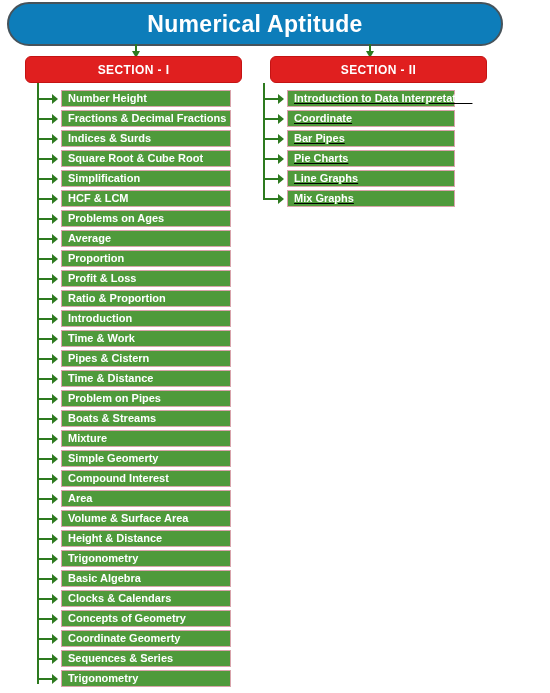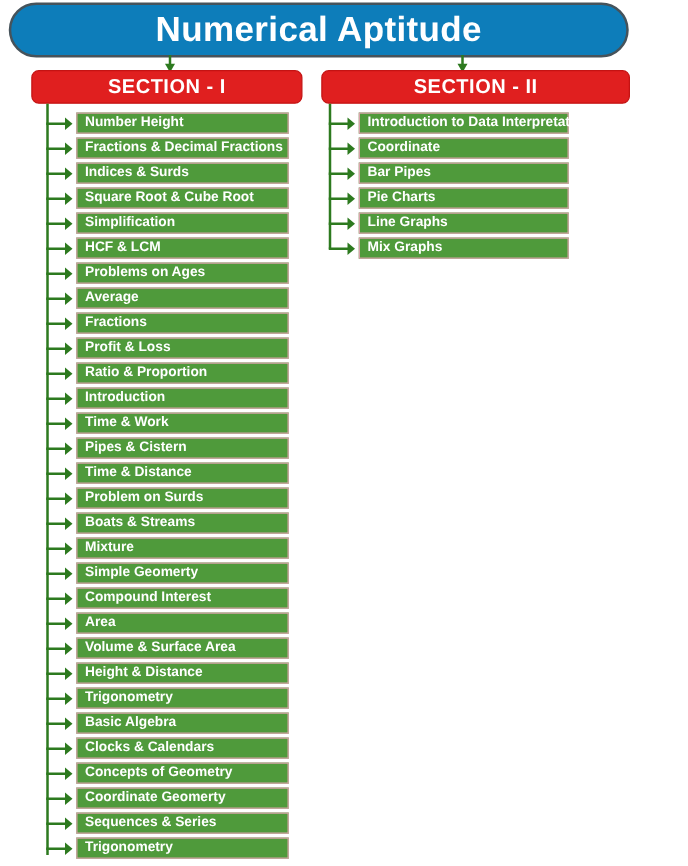--- a/index.html
+++ b/index.html
@@ -25,21 +25,21 @@
     background: #0d7dba;
     border: 2px solid #46535b;
     border-radius: 24px;
     box-sizing: border-box;
     display: flex;
     align-items: center;
     justify-content: center;
   }
   #title-banner .title-text {
     color: #ffffff;
-    font-size: 28px;
+    font-size: 23px;
     font-weight: bold;
     letter-spacing: 0.3px;
     line-height: 1;
   }
 
   
   .down-arrow {
     position: absolute;
     width: 12px;
     height: 14px;
@@ -70,26 +70,26 @@
     background: #e01f1f;
     border: 1px solid #c41313;
     border-radius: 6px;
     box-sizing: border-box;
     display: flex;
     align-items: center;
     justify-content: center;
   }
   .section-header .section-text {
     color: #ffffff;
-    font-size: 16px;
+    font-size: 12px;
     font-weight: bold;
     letter-spacing: 0.4px;
   }
   #section-1 { left: 25px;  top: 56px; width: 217px; }
-  #section-2 { left: 257px; top: 56px; width: 247px; }
+  #section-2 { left: 270px; top: 56px; width: 217px; }
 
   
   .trunk {
     position: absolute;
     width: 2px;
     background: #2d7a1f;
   }
   #trunk-1 { left: 37px;  top: 83px; height: 601px; }
   #trunk-2 { left: 263px; top: 83px; height: 116px; }
 
@@ -133,21 +133,21 @@
   }
 
   
   .col-1 .branch      { width: 16px; }
   .col-1 .branch-head { left: 15px; }
   .col-1 .item-box    { left: 24px; width: 170px; }
 
   
   .col-2 .branch      { width: 16px; }
   .col-2 .branch-head { left: 15px; }
-  .col-2 .item-box    { left: 24px; width: 168px; }
+  .col-2 .item-box    { left: 24px; width: 168px; text-decoration: underline; }
 </style>
 </head>
 <body>
 
 <div id="title-banner">
   <span class="title-text">Numerical Aptitude</span>
 </div>
 
 <div class="down-arrow" style="left:130px; top:44px;">
   <span class="stem"></span>
@@ -224,21 +224,21 @@
       <span class="branch"></span>
       <span class="branch-head"></span>
       <div class="item-box">
         <span class="item-text">Average</span>
       </div>
     </div>
     <div class="item-row" style="left: 37px; top: 250px;">
       <span class="branch"></span>
       <span class="branch-head"></span>
       <div class="item-box">
-        <span class="item-text">Fractions</span>
+        <span class="item-text">Proportion</span>
       </div>
     </div>
     <div class="item-row" style="left: 37px; top: 270px;">
       <span class="branch"></span>
       <span class="branch-head"></span>
       <div class="item-box">
         <span class="item-text">Profit &amp; Loss</span>
       </div>
     </div>
     <div class="item-row" style="left: 37px; top: 290px;">
@@ -273,21 +273,21 @@
       <span class="branch"></span>
       <span class="branch-head"></span>
       <div class="item-box">
         <span class="item-text">Time &amp; Distance</span>
       </div>
     </div>
     <div class="item-row" style="left: 37px; top: 390px;">
       <span class="branch"></span>
       <span class="branch-head"></span>
       <div class="item-box">
-        <span class="item-text">Problem on Surds</span>
+        <span class="item-text">Problem on Pipes</span>
       </div>
     </div>
     <div class="item-row" style="left: 37px; top: 410px;">
       <span class="branch"></span>
       <span class="branch-head"></span>
       <div class="item-box">
         <span class="item-text">Boats &amp; Streams</span>
       </div>
     </div>
     <div class="item-row" style="left: 37px; top: 430px;">

